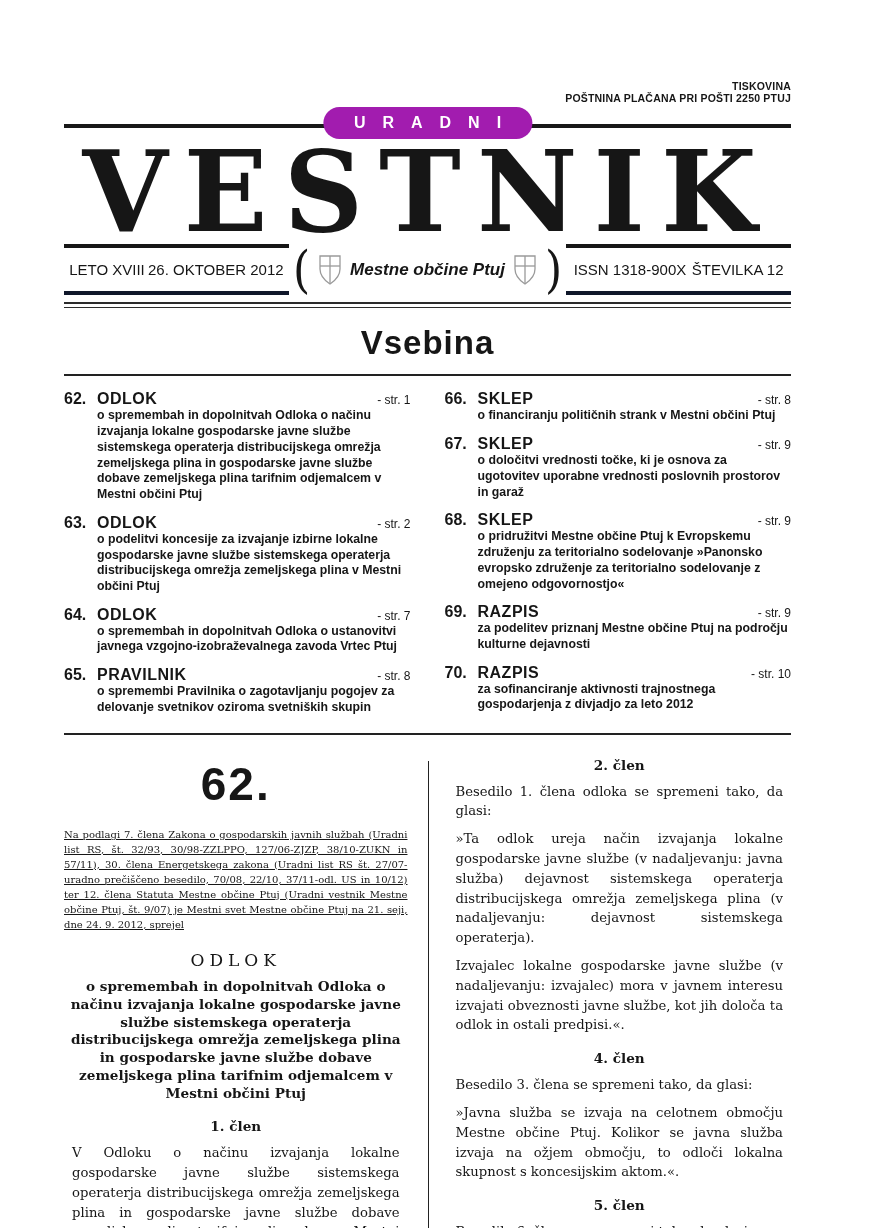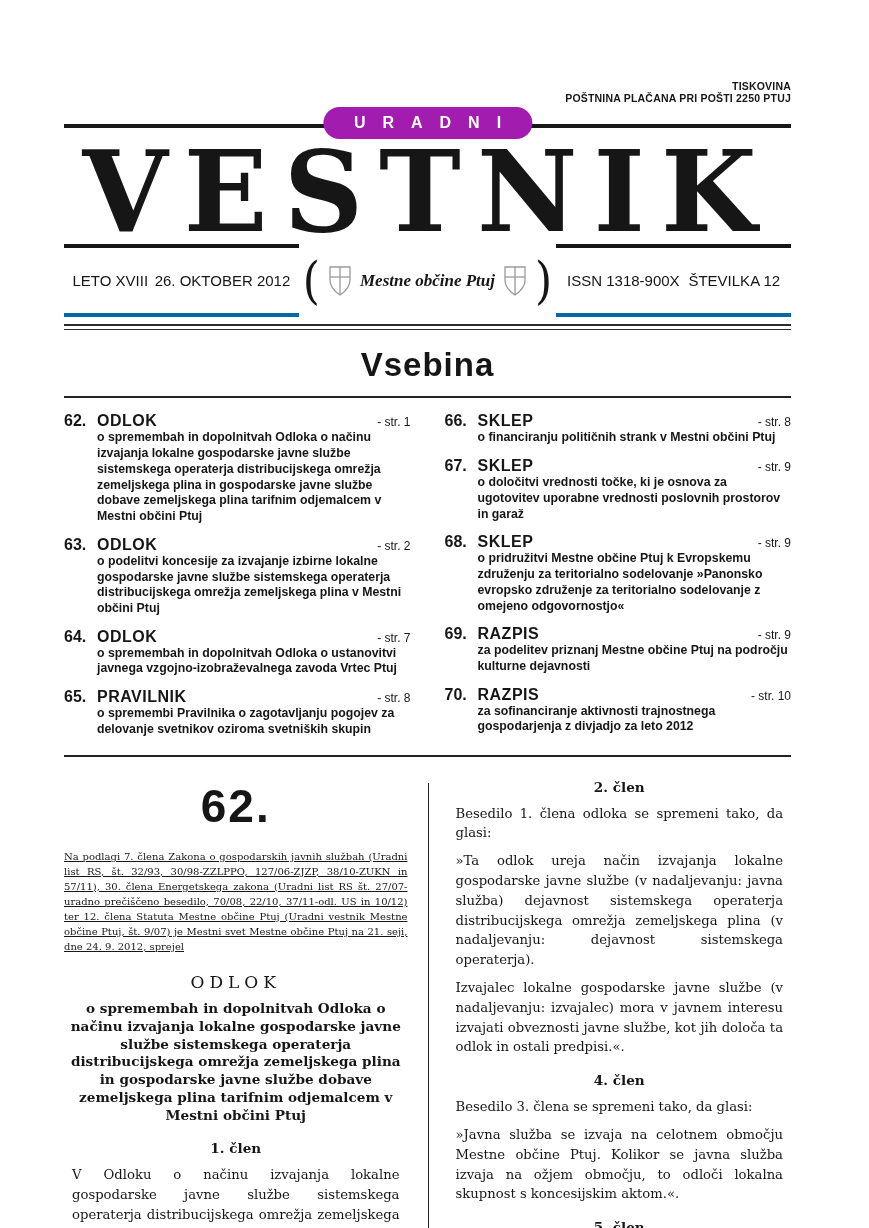--- a/index.html
+++ b/index.html
@@ -21,26 +21,26 @@
     font-family:"Liberation Sans", sans-serif;font-weight:bold;font-size:16px;
     letter-spacing:17px;padding:7px 14px 7px 31px;white-space:nowrap;}
 
   
   .masthead{font-family:"DejaVu Serif", serif;font-weight:bold;font-size:110px;
     line-height:.94;text-align:center;letter-spacing:16px;margin-top:-4px;
     transform:scaleY(1.02);transform-origin:top;}
 
   
   .datebar{display:flex;align-items:stretch;margin-top:2px;}
-  .seg{flex:1;border-top:4px solid #161616;border-bottom:4px solid #0369a1;
+  .seg{flex:1;border-top:4px solid #161616;border-bottom:4px solid #0f172a;
     display:flex;justify-content:space-evenly;align-items:center;
-    font-family:"Liberation Sans", sans-serif;font-size:15px;padding:24px 2px;white-space:nowrap;}
+    font-family:"Liberation Sans", sans-serif;font-size:15px;padding:13px 2px;white-space:nowrap;}
   .mid{display:flex;align-items:center;gap:8px;padding:0 4px;}
   .paren{font-size:44px;line-height:1;transform:scaleY(1.15);font-family:"DejaVu Serif",serif;}
-  .script{font-family:Liberation Serif, serif;font-style:italic;font-weight:bold;font-size:17px;white-space:nowrap;text-align:center;}
+  .script{font-family:Liberation Sans, sans-serif;font-style:italic;font-weight:bold;font-size:17px;white-space:nowrap;text-align:center;}
   .crest{width:24px;height:32px;}
 
   .double-rule{margin-top:7px;height:3px;border-top:2px solid #2c2c2c;border-bottom:1px solid #2c2c2c;}
 
   
   .vsebina{text-align:center;font-family:"Liberation Sans", sans-serif;font-weight:bold;
     font-size:33px;letter-spacing:1px;margin:16px 0 12px;}
   .thin-rule{border-top:2px solid #222;}
 
   

